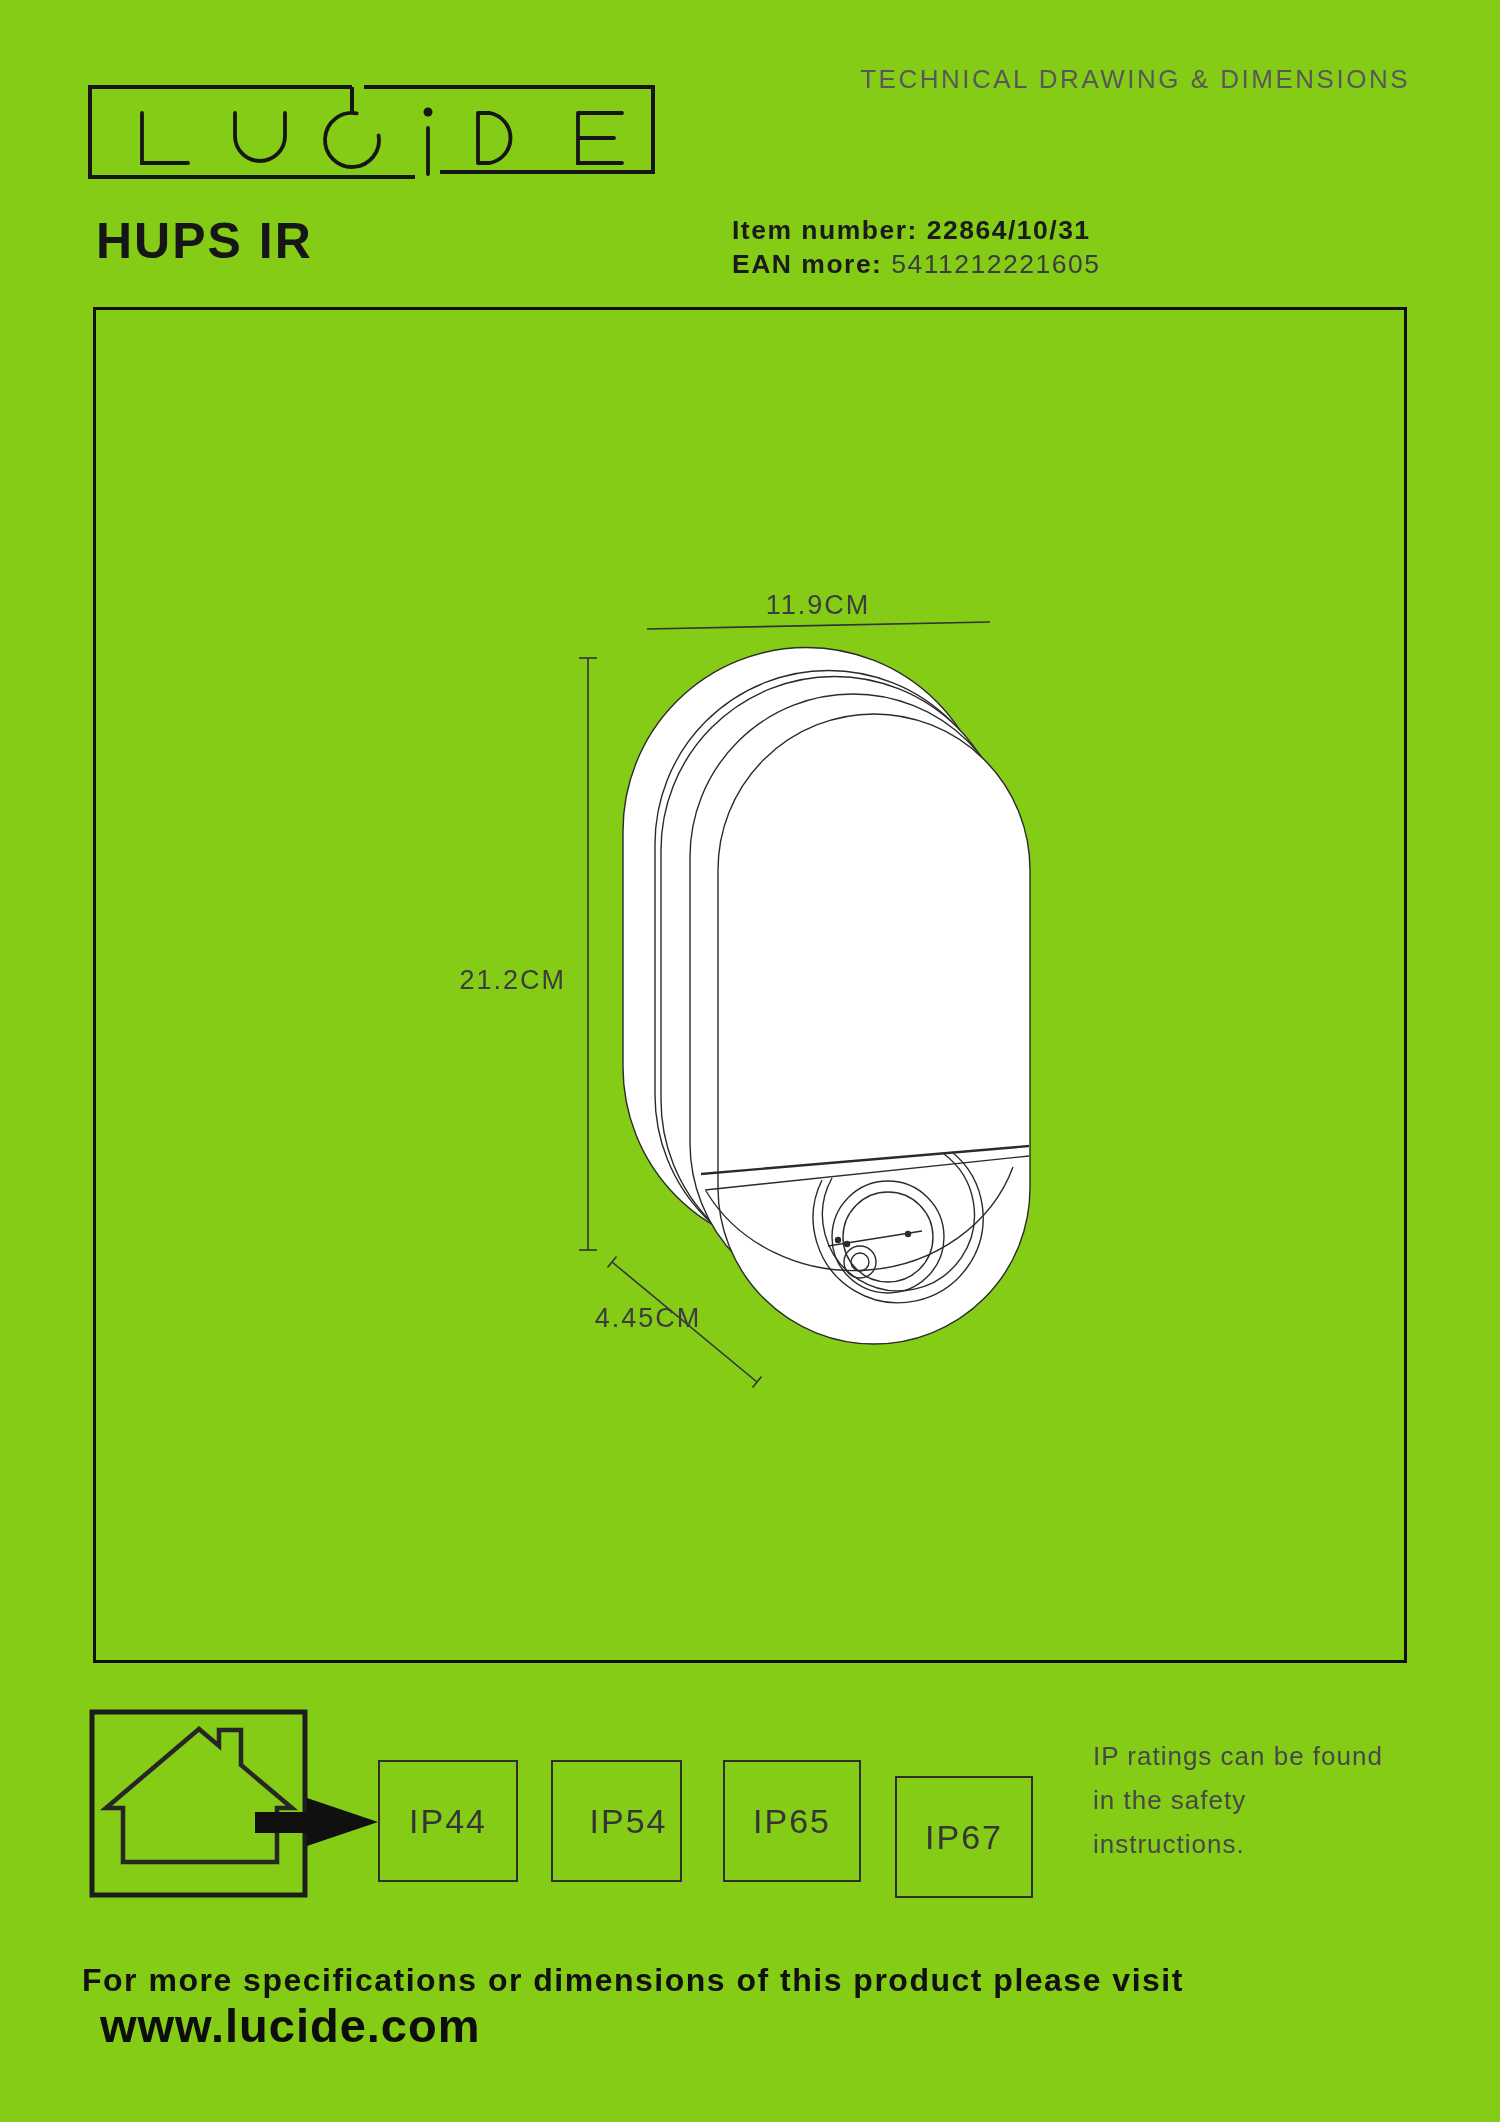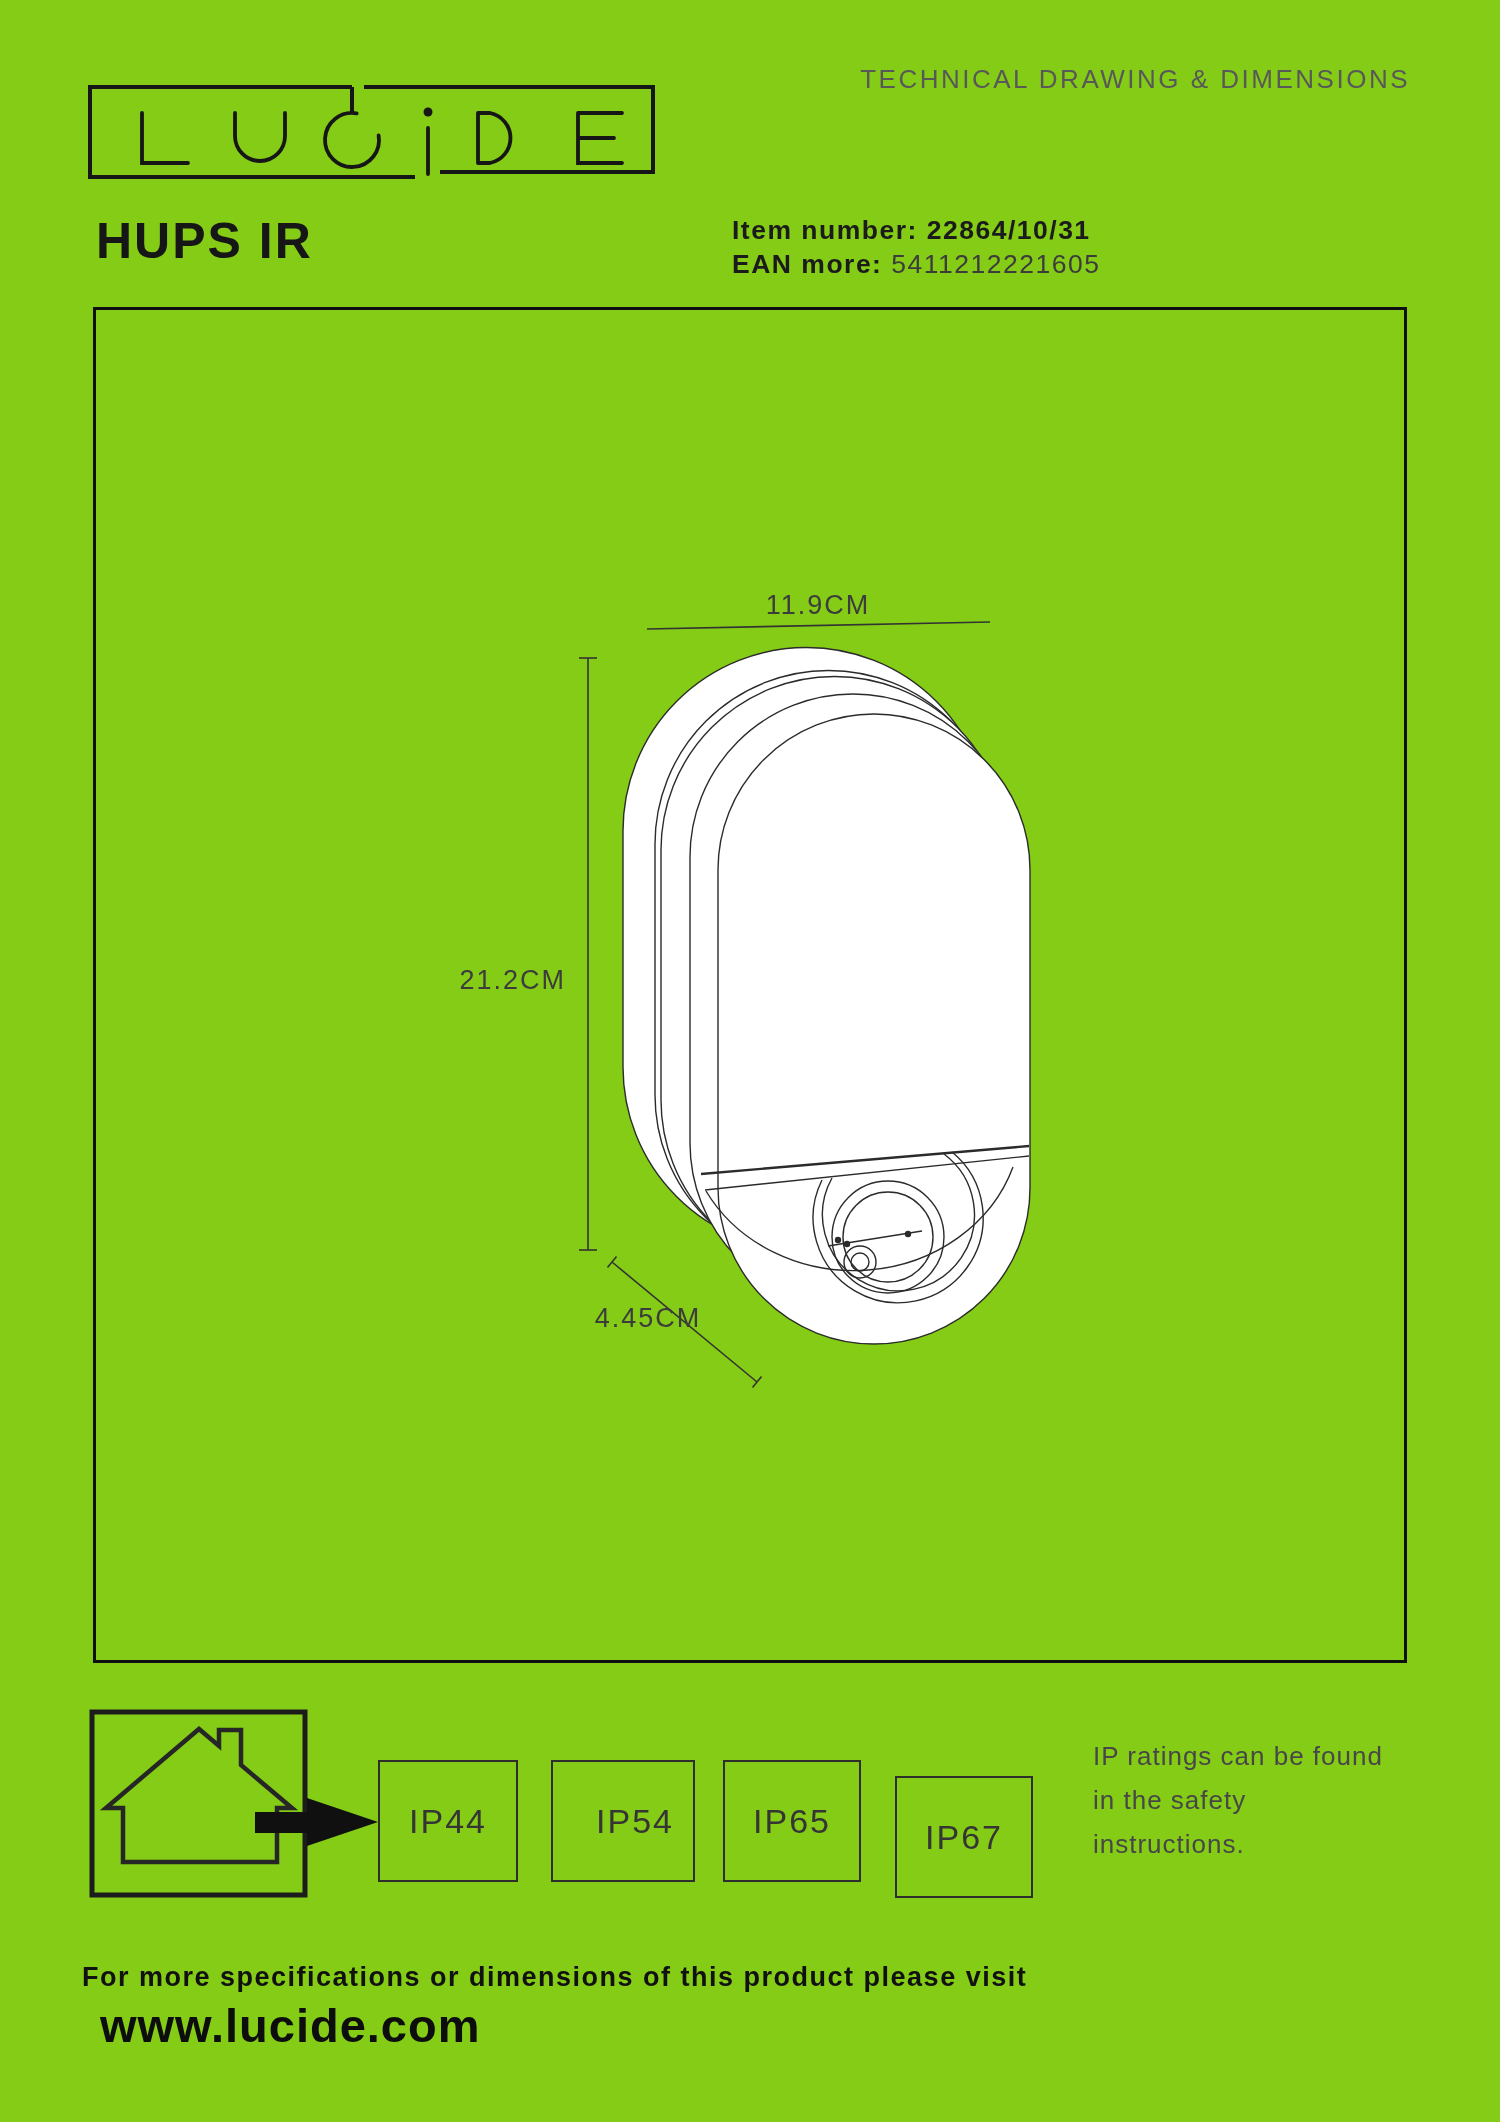--- a/index.html
+++ b/index.html
@@ -25,21 +25,21 @@
   .drawing-svg{position:absolute;left:93px;top:307px;}
 
   
   .ip-box{top:1760px;height:122px;border:2.5px solid #2e2e2e;box-sizing:border-box;
           display:flex;align-items:center;justify-content:center;
           font-size:34px;letter-spacing:2px;color:#353535;font-weight:400;}
   .ip-note{left:1093px;top:1734px;width:340px;font-size:26px;line-height:44px;
            letter-spacing:1px;color:#474747;}
 
   
-  .footer-line{left:82px;top:1962px;font-size:27px;font-weight:700;letter-spacing:1.5px;
+  .footer-line{left:82px;top:1962px;font-size:32px;font-weight:700;letter-spacing:1.5px;
                color:#111;white-space:nowrap;}
   .website{left:100px;top:1998px;font-size:47px;font-weight:700;letter-spacing:1px;
            color:#0d0d0d;white-space:nowrap;}
 
   svg text{font-family:"Liberation Sans", sans-serif;}
   .dim-label{font-size:27px;fill:#3c3c3c;letter-spacing:2px;}
 </style>
 </head>
 <body>
 
@@ -141,21 +141,21 @@
 
   <svg class="abs" style="left:86px;top:1707px;" width="300" height="195" viewBox="86 1707 300 195">
     <rect x="92" y="1712" width="213" height="183" fill="none" stroke="#1c1c1c" stroke-width="5"></rect>
     <path d="M 106 1808 L 199 1729 L 219 1746 V 1730 H 241 V 1765 L 292 1808 H 277 V 1862 H 123 V 1808 Z" fill="none" stroke="#262626" stroke-width="4.5" stroke-linejoin="miter"></path>
     <path d="M 255 1812 H 307 V 1798 L 378 1822 L 307 1846 V 1833 H 255 Z" fill="#101010" stroke="none"></path>
   </svg>
 
   <div class="abs ip-box" style="left:378px;width:140px;">
     <span>IP44</span>
   </div>
-  <div class="abs ip-box" style="left:551px;width:144px;padding-left:24px;">
+  <div class="abs ip-box" style="left:551px;width:131px;padding-left:24px;">
     <span>IP54</span>
   </div>
   <div class="abs ip-box" style="left:723px;width:138px;">
     <span>IP65</span>
   </div>
   <div class="abs ip-box" style="left:895px;width:138px;margin-top:16px;">
     <span>IP67</span>
   </div>
 
   <div class="abs ip-note">

